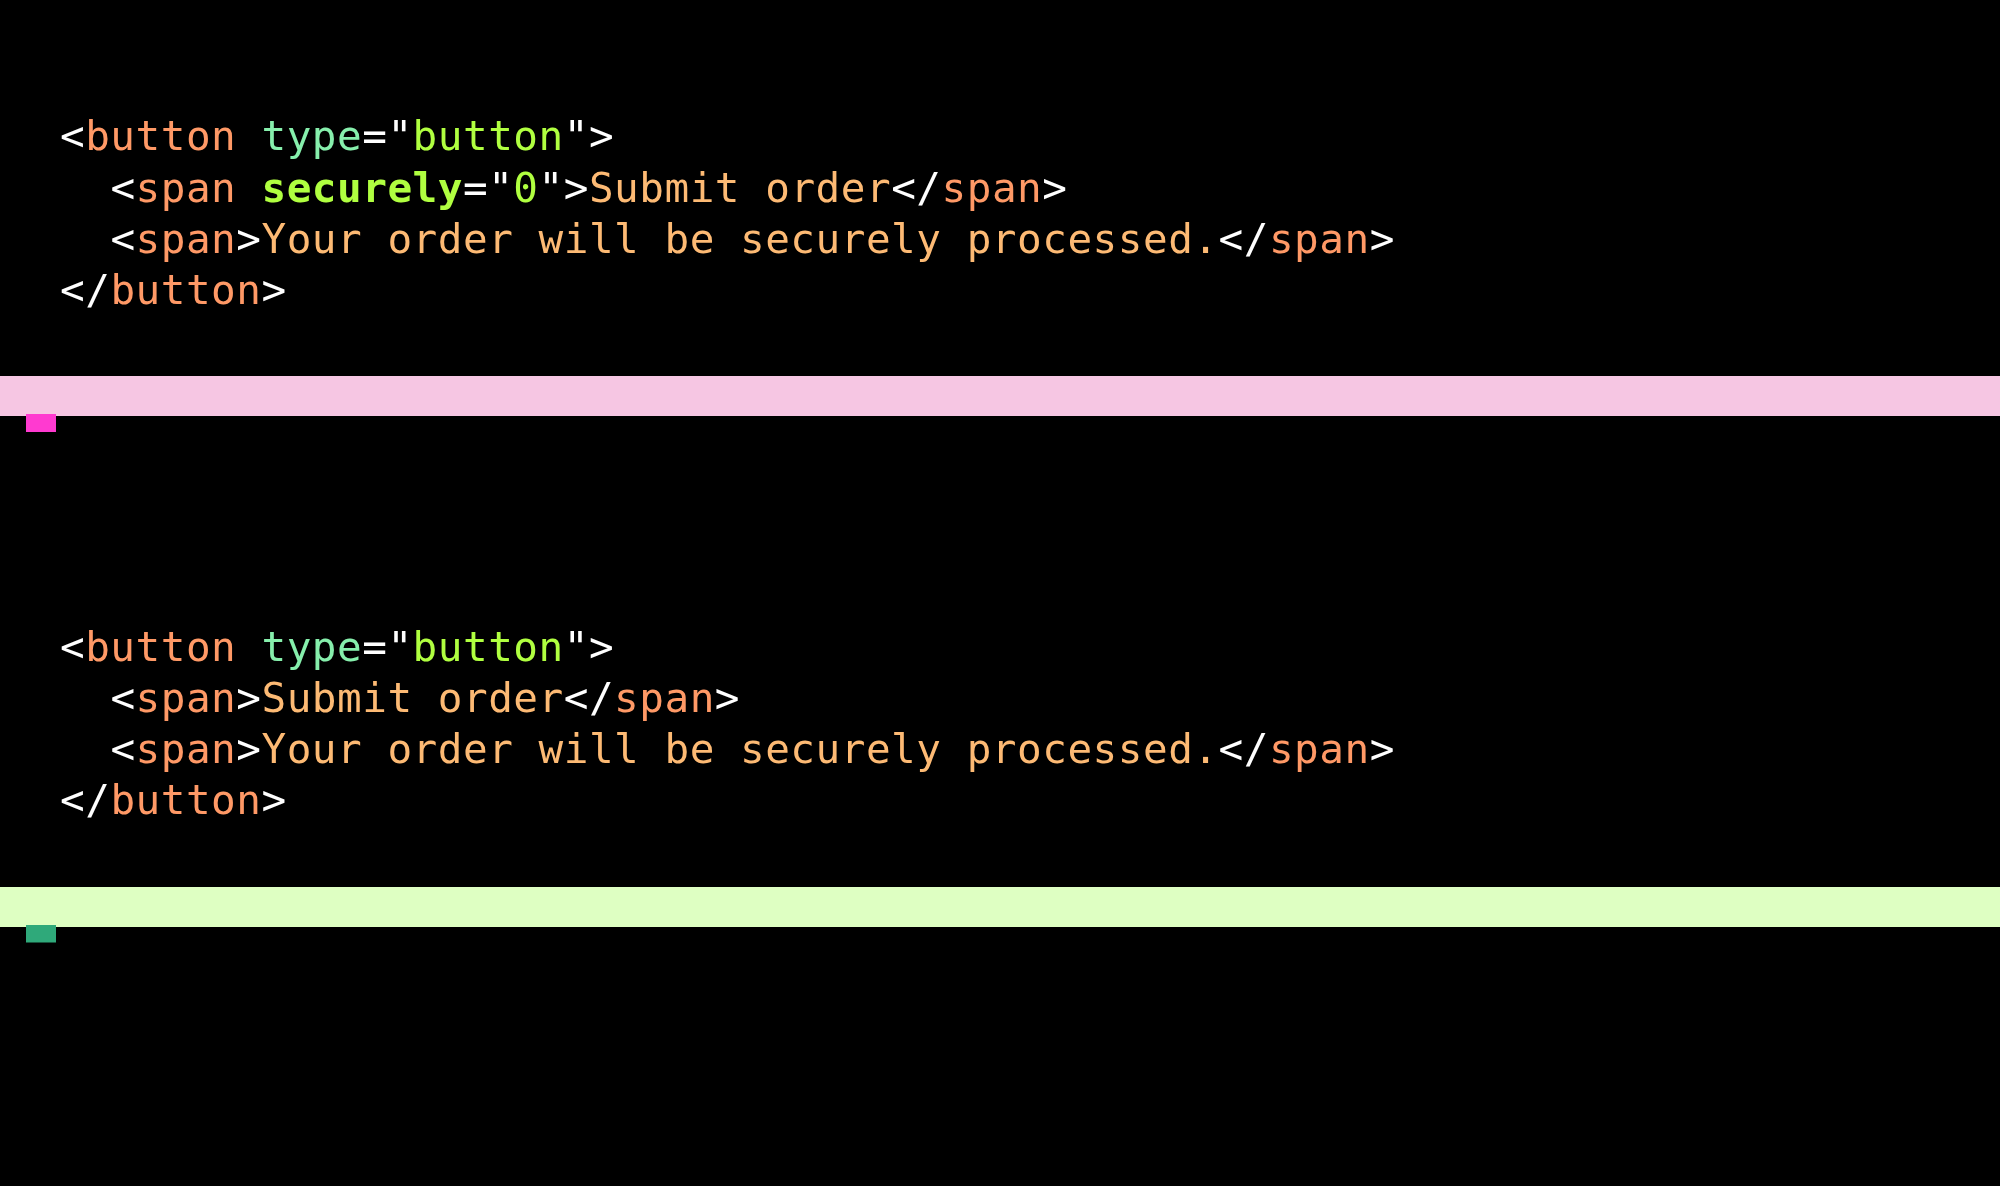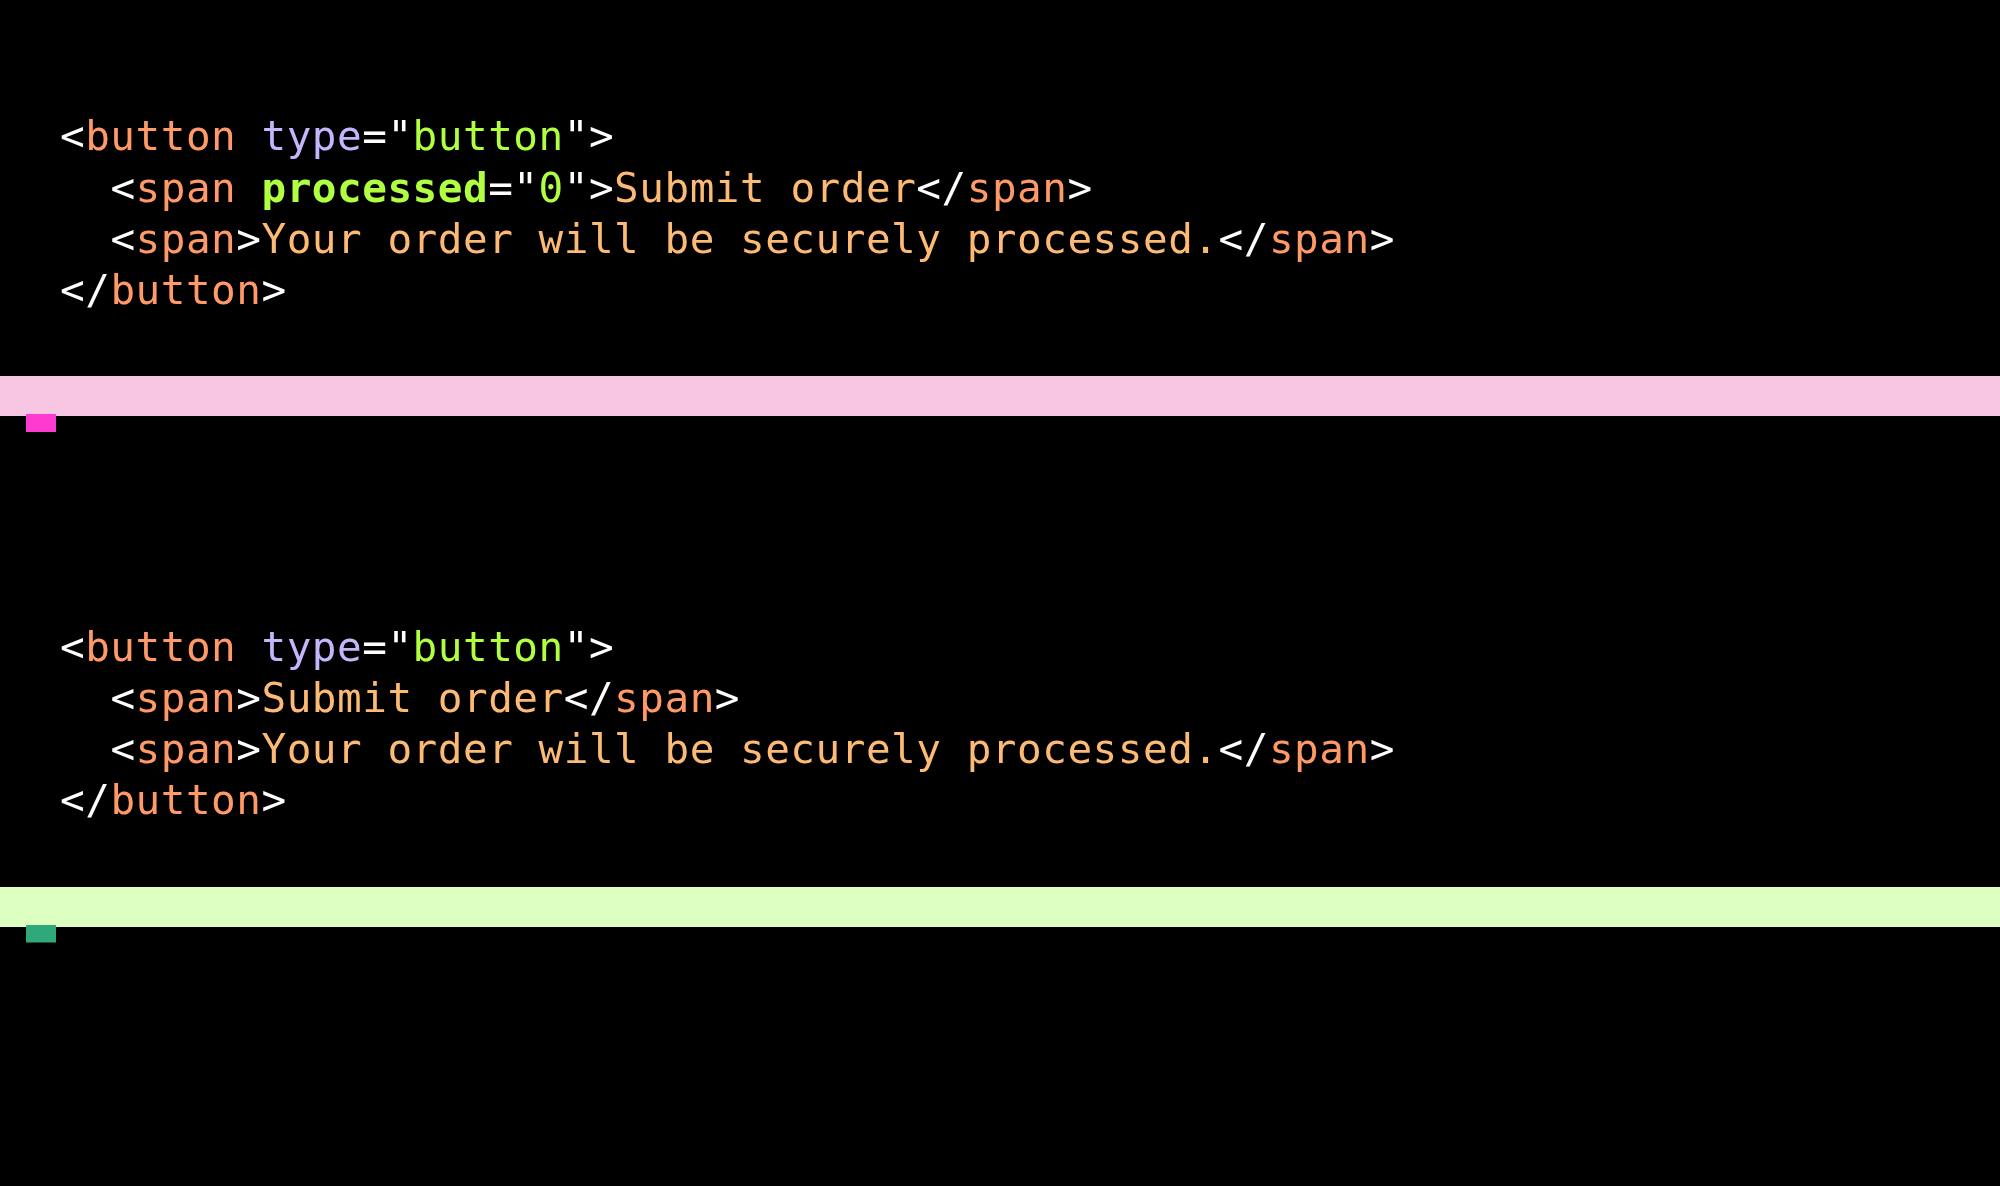--- a/index.html
+++ b/index.html
@@ -15,21 +15,21 @@
     background: #000;
     padding: 60px 0 60px 60px;
     font-size: 41px;
     line-height: 1.25;
     white-space: pre;
     color: #fff;
     letter-spacing: 0.5px;
   }
   .punct { color: #ffffff; }
   .tag   { color: #ff9966; }   
-  .attr  { color: #c4b5fd; }   
+  .attr  { color: #86efac; }   
   .bold-attr { color: #b0ff40; font-weight: 700; } 
   .str   { color: #b0ff40; }   
   .txt   { color: #fdba74; }
 
   .bad-stripe {
     background: #f6c6e3;
     height: 40px;
     width: 100%;
   }
   .good-stripe {
@@ -58,21 +58,21 @@
     clip-path: polygon(0 0, 100% 0, 100% 100%, 0 100%, 0 0);
   }
 
   .spacer-top { height: 54px; }
 </style>
 </head>
 <body>
 
 <div class="code-block">
 <span class="punct">&lt;</span><span class="tag">button</span><span> </span><span class="attr">type</span><span class="punct">=</span><span class="punct">"</span><span class="str">button</span><span class="punct">"</span><span class="punct">&gt;</span>
-<span>  </span><span class="punct">&lt;</span><span class="tag">span</span><span> </span><span class="bold-attr">processed</span><span class="punct">=</span><span class="punct">"</span><span class="str">0</span><span class="punct">"</span><span class="punct">&gt;</span><span class="txt">Submit order</span><span class="punct">&lt;/</span><span class="tag">span</span><span class="punct">&gt;</span>
+<span>  </span><span class="punct">&lt;</span><span class="tag">span</span><span> </span><span class="bold-attr">securely</span><span class="punct">=</span><span class="punct">"</span><span class="str">0</span><span class="punct">"</span><span class="punct">&gt;</span><span class="txt">Submit order</span><span class="punct">&lt;/</span><span class="tag">span</span><span class="punct">&gt;</span>
 <span>  </span><span class="punct">&lt;</span><span class="tag">span</span><span class="punct">&gt;</span><span class="txt">Your order will be securely processed.</span><span class="punct">&lt;/</span><span class="tag">span</span><span class="punct">&gt;</span>
 <span class="punct">&lt;/</span><span class="tag">button</span><span class="punct">&gt;</span>
 </div>
 
 <div class="bad-stripe"></div>
 <div class="bad-tag-row">
   <div class="bad-flag"></div>
 </div>
 
 <div class="spacer-top"></div>

